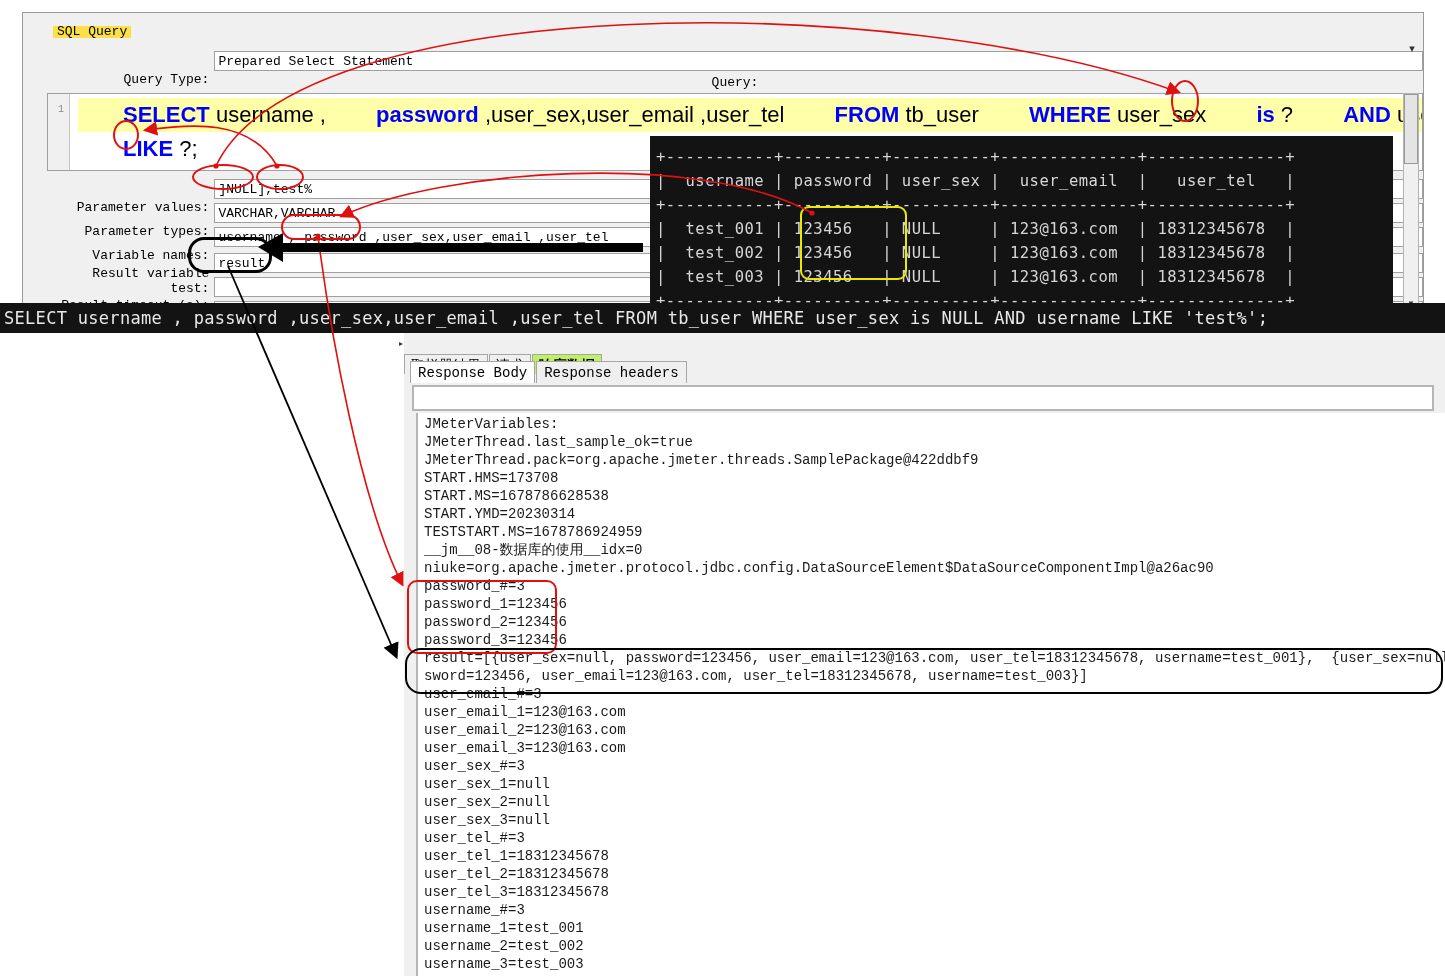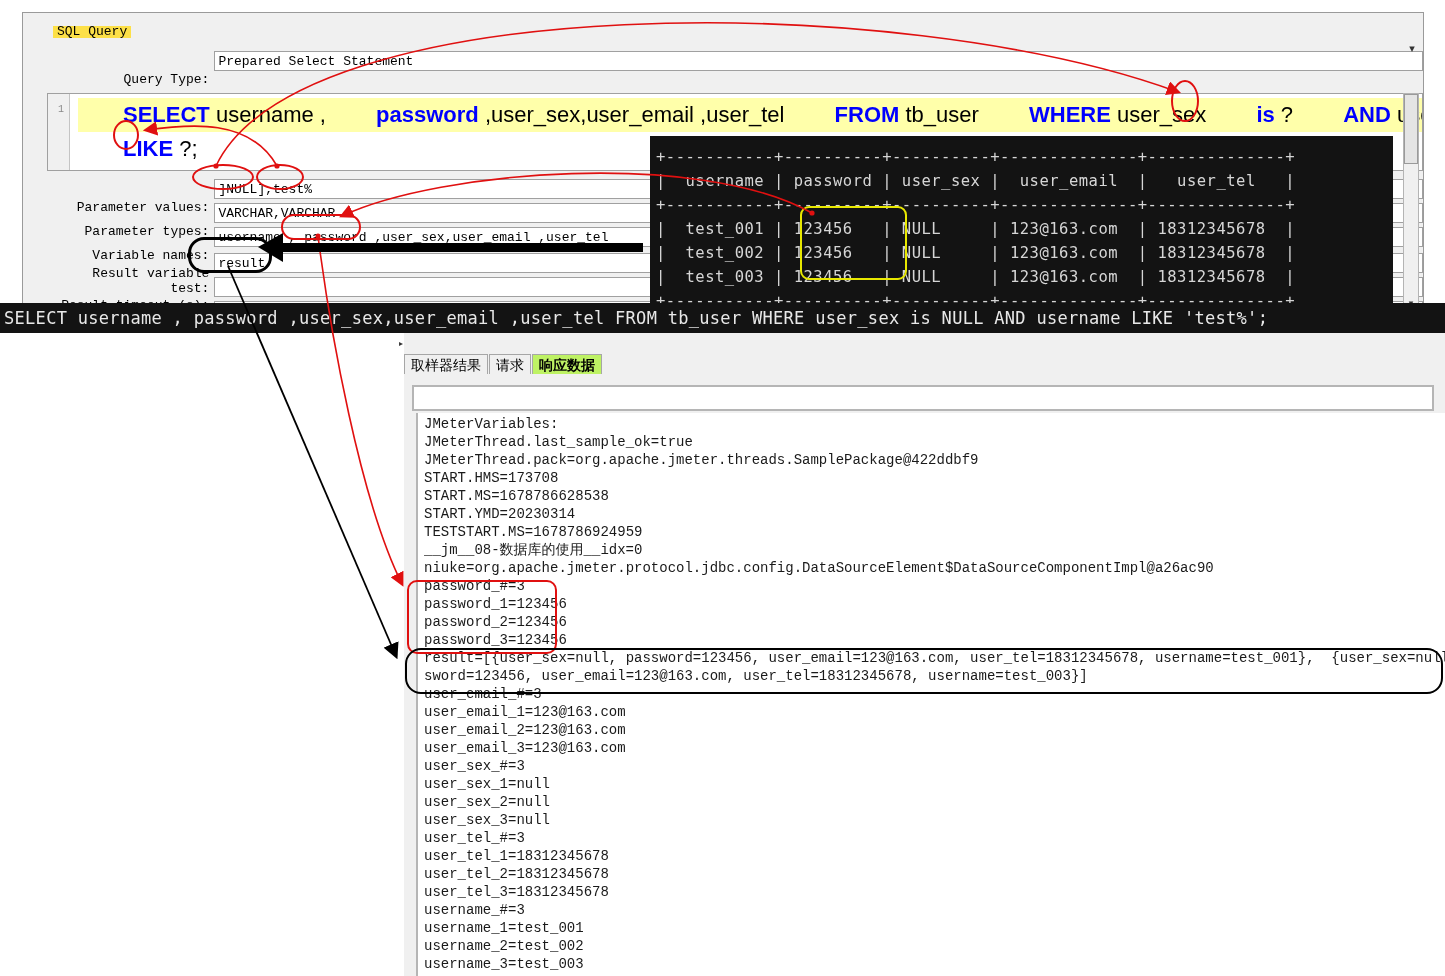--- a/index.html
+++ b/index.html
@@ -184,20 +184,21 @@
 
   <div id="sql-group-title">SQL Query</div>
 
   <div class="form-row" id="row-query-type">
     <div class="form-label" id="lbl-query-type">Query Type:</div>
     <div class="form-field" id="fld-query-type">
       <span>Prepared Select Statement</span>
     </div>
   </div>
 
+  <div id="query-caption">Query:</div>
 
   <div id="query-editor">
     <div id="gutter"></div>
     <div id="gutter-num">1</div>
     <div id="query-text">
       <span id="query-line-1"><span class="kw">SELECT</span><span class="plain"> username , </span><span class="kw">password</span><span class="plain"> ,user_sex,user_email ,user_tel </span><span class="kw">FROM</span><span class="plain"> tb_user </span><span class="kw">WHERE</span><span class="plain"> user_sex </span><span class="kw">is</span><span class="plain"> ? </span><span class="kw">AND</span><span class="plain"> username</span></span>
       <span id="query-line-2"><span class="kw">LIKE</span><span class="plain"> ?;</span></span>
     </div>
   </div>
 
@@ -266,20 +267,24 @@
 <div id="results-panel">
 
   <div id="tab-scroll-arrow">▸</div>
 
   <div id="tabs-outer">
     <div class="tab-cn">取样器结果</div>
     <div class="tab-cn">请求</div>
     <div class="tab-cn active">响应数据</div>
   </div>
 
+  <div id="tabs-inner">
+    <div class="tab-en active">Response Body</div>
+    <div class="tab-en">Response headers</div>
+  </div>
 
   <div id="search-field"></div>
 
   <div id="body-area">
     <div id="body-text">JMeterVariables:
 JMeterThread.last_sample_ok=true
 JMeterThread.pack=org.apache.jmeter.threads.SamplePackage@422ddbf9
 START.HMS=173708
 START.MS=1678786628538
 START.YMD=20230314

